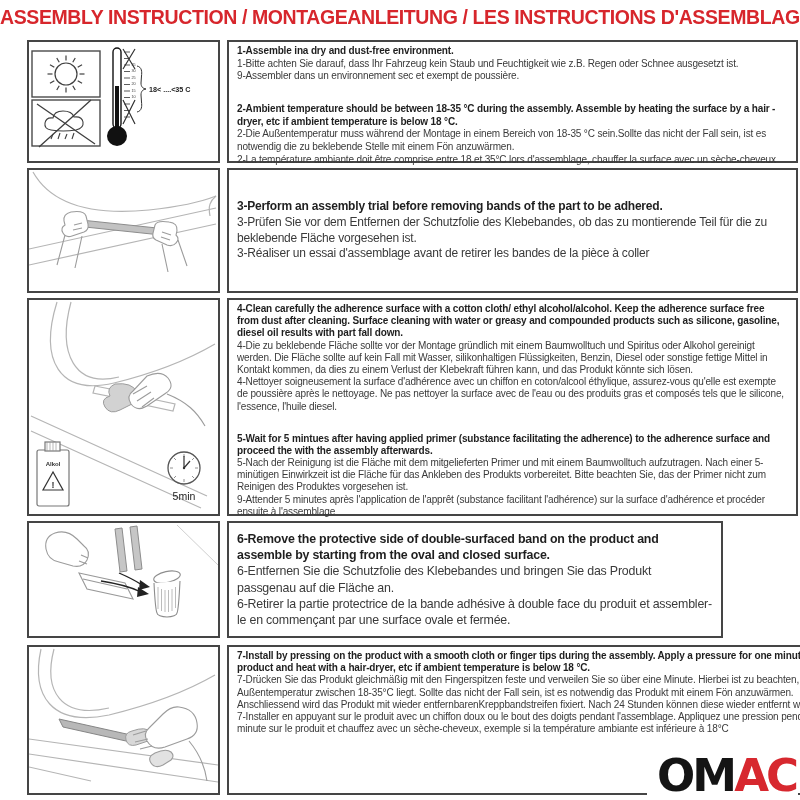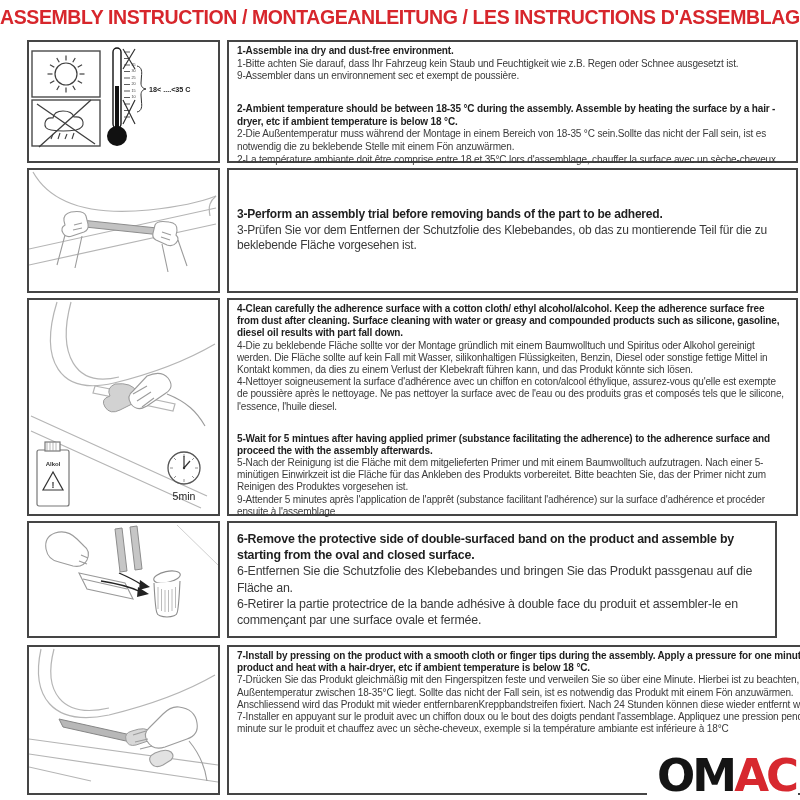--- a/index.html
+++ b/index.html
@@ -117,20 +117,21 @@
       <path d="M140,52 q9,1 8,9 l-1,4 q4,4 0,8 q-3,4 -9,2 l-11,-5 q-4,-2 -3,-7 l2,-8 q2,-5 14,-3 z"></path>
       <path d="M133,62 l9,3 M132,67 l9,3" fill="none"></path>
       <path d="M133,74 L139,102 M149,70 L158,96" fill="none"></path>
     </g>
   </svg>
 </div>
 <div class="cell txt fs-l vcenter" style="left:227px;top:168px;width:571px;height:125px;">
   <div>
     <p class="en">3-Perform an assembly trial before removing bands of the part to be adhered.</p>
     <p class="de">3-Prüfen Sie vor dem Entfernen der Schutzfolie des Klebebandes, ob das zu montierende Teil für die zu beklebende Fläche vorgesehen ist.</p>
+    <p class="fr">3-Réaliser un essai d'assemblage avant de retirer les bandes de la pièce à coller</p>
   </div>
 </div>
 
 <div class="cell" style="left:27px;top:298px;width:193px;height:218px;">
   <svg viewBox="0 0 189 214" width="189" height="214">
     <g fill="none" stroke="#b5b5b5" stroke-width="1.2">
       <path d="M28,2 C10,60 30,96 85,83 C130,72 162,58 186,44"></path>
       <path d="M42,2 C28,54 46,88 90,77"></path>
       <path d="M2,116 L178,196 M2,131 L172,208"></path>
       <polygon points="66,86 96,92 94,99 64,93"></polygon>
@@ -202,21 +203,21 @@
       <path d="M90,50 Q104,56 113,62" stroke="#222" stroke-width="1.3" fill="none"></path>
       <polygon points="111,57 121,64 110,67" fill="#222"></polygon>
     </g>
     <g>
       <ellipse cx="138" cy="54" rx="13.5" ry="5.5" fill="#fff" stroke="#8d8d8d" stroke-width="1.1" transform="rotate(-12 138 54)"></ellipse>
       <path d="M125,60 C126,80 127,88 128,90 a10,4 0 0 0 20,0 C149,88 150,78 151,58" fill="#fff" stroke="#8d8d8d" stroke-width="1.1"></path>
       <path d="M129,64 v22 M132.5,66 v22 M136,67 v22 M139.5,67 v22 M143,66 v22 M146.5,64 v21" stroke="#ababab" stroke-width="0.8" fill="none"></path>
     </g>
   </svg>
 </div>
-<div class="cell txt fs-m vcenter" style="left:227px;top:521px;width:550px;height:117px;">
+<div class="cell txt fs-m vcenter" style="left:227px;top:521px;width:496px;height:117px;">
   <div>
     <p class="en">6-Remove the protective side of double-surfaced band on the product and assemble by starting from the oval and closed surface.</p>
     <p class="de">6-Entfernen Sie die Schutzfolie des Klebebandes und bringen Sie das Produkt passgenau auf die Fläche an.</p>
     <p class="fr">6-Retirer la partie protectrice de la bande adhésive à double face du produit et assembler-le en commençant par une surface ovale et fermée.</p>
   </div>
 </div>
 
 <div class="cell" style="left:27px;top:645px;width:193px;height:150px;">
   <svg viewBox="0 0 189 146" width="189" height="146">
     <g fill="none" stroke="#b5b5b5" stroke-width="1.2">

